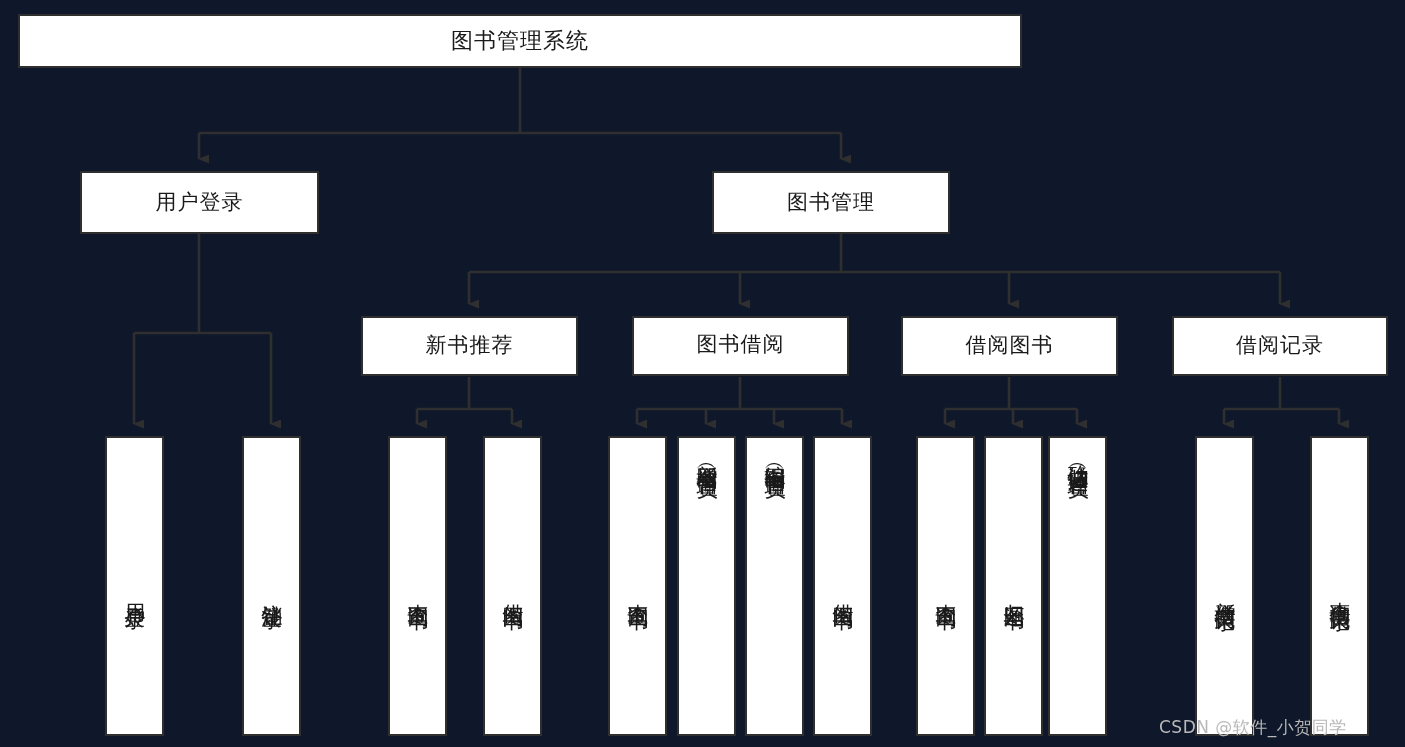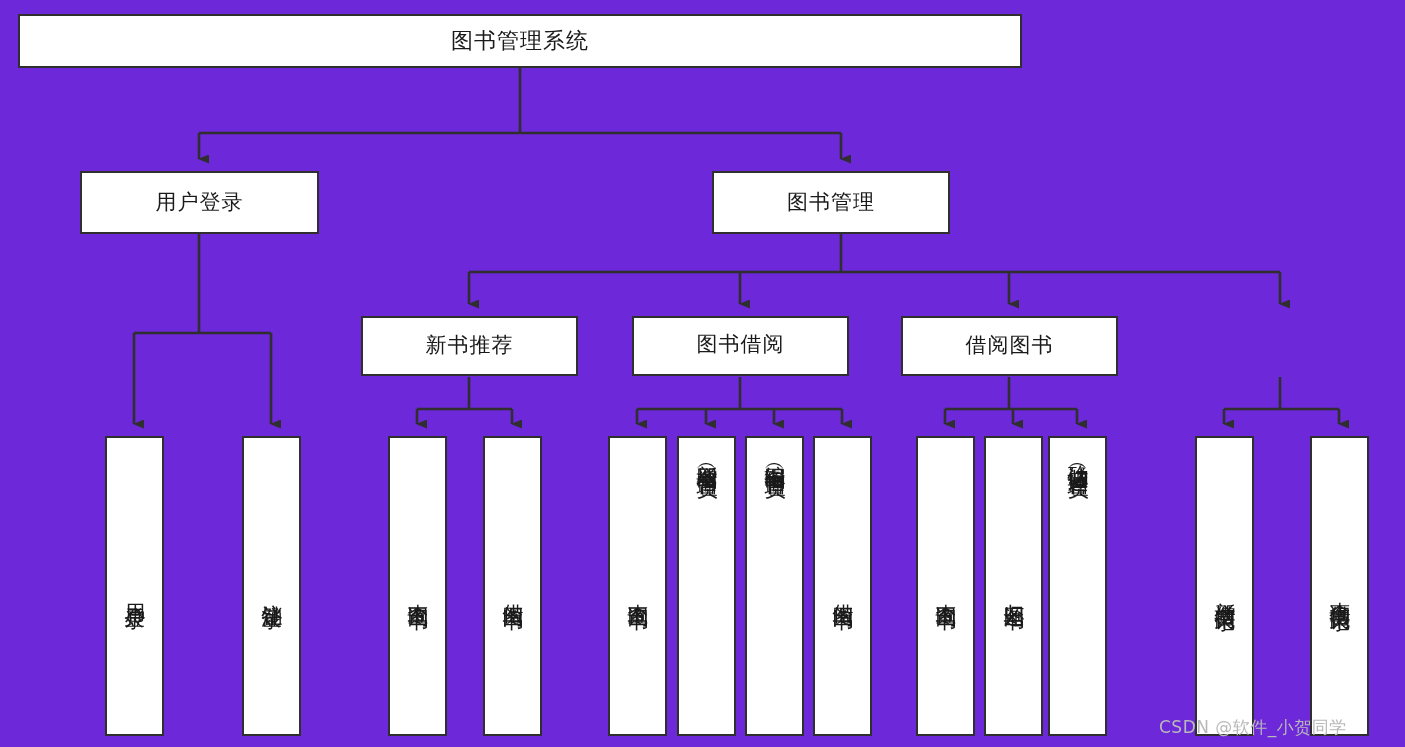--- a/index.html
+++ b/index.html
@@ -8,21 +8,21 @@
     padding: 0;
     background: #ffffff;
   }
   body {
     font-family: "DejaVu Sans", "Liberation Sans", sans-serif;
   }
   #canvas {
     position: relative;
     width: 1405px;
     height: 747px;
-    background: #6d28d9;
+    background: #0f172a;
     overflow: hidden;
   }
   #connectors {
     position: absolute;
     left: 0;
     top: 0;
     width: 1405px;
     height: 747px;
     pointer-events: none;
   }
@@ -143,20 +143,23 @@
   </div>
 
   <div class="node node-h" style="left:632px; top:316px; width:217px; height:60px;font-family:Liberation Mono, monospace;">
     <span class="label">图书借阅</span>
   </div>
 
   <div class="node node-h" style="left:901px; top:316px; width:217px; height:60px;">
     <span class="label">借阅图书</span>
   </div>
 
+  <div class="node node-h" style="left:1172px; top:316px; width:216px; height:60px;">
+    <span class="label">借阅记录</span>
+  </div>
 
   <div class="node node-v center-v" style="left:105px; top:436px; width:59px; height:300px;">
     <span class="label">用户登录</span>
   </div>
 
   <div class="node node-v center-v" style="left:242px; top:436px; width:59px; height:300px;">
     <span class="label">注销登录</span>
   </div>
 
   <div class="node node-v center-v" style="left:388px; top:436px; width:59px; height:300px;">

